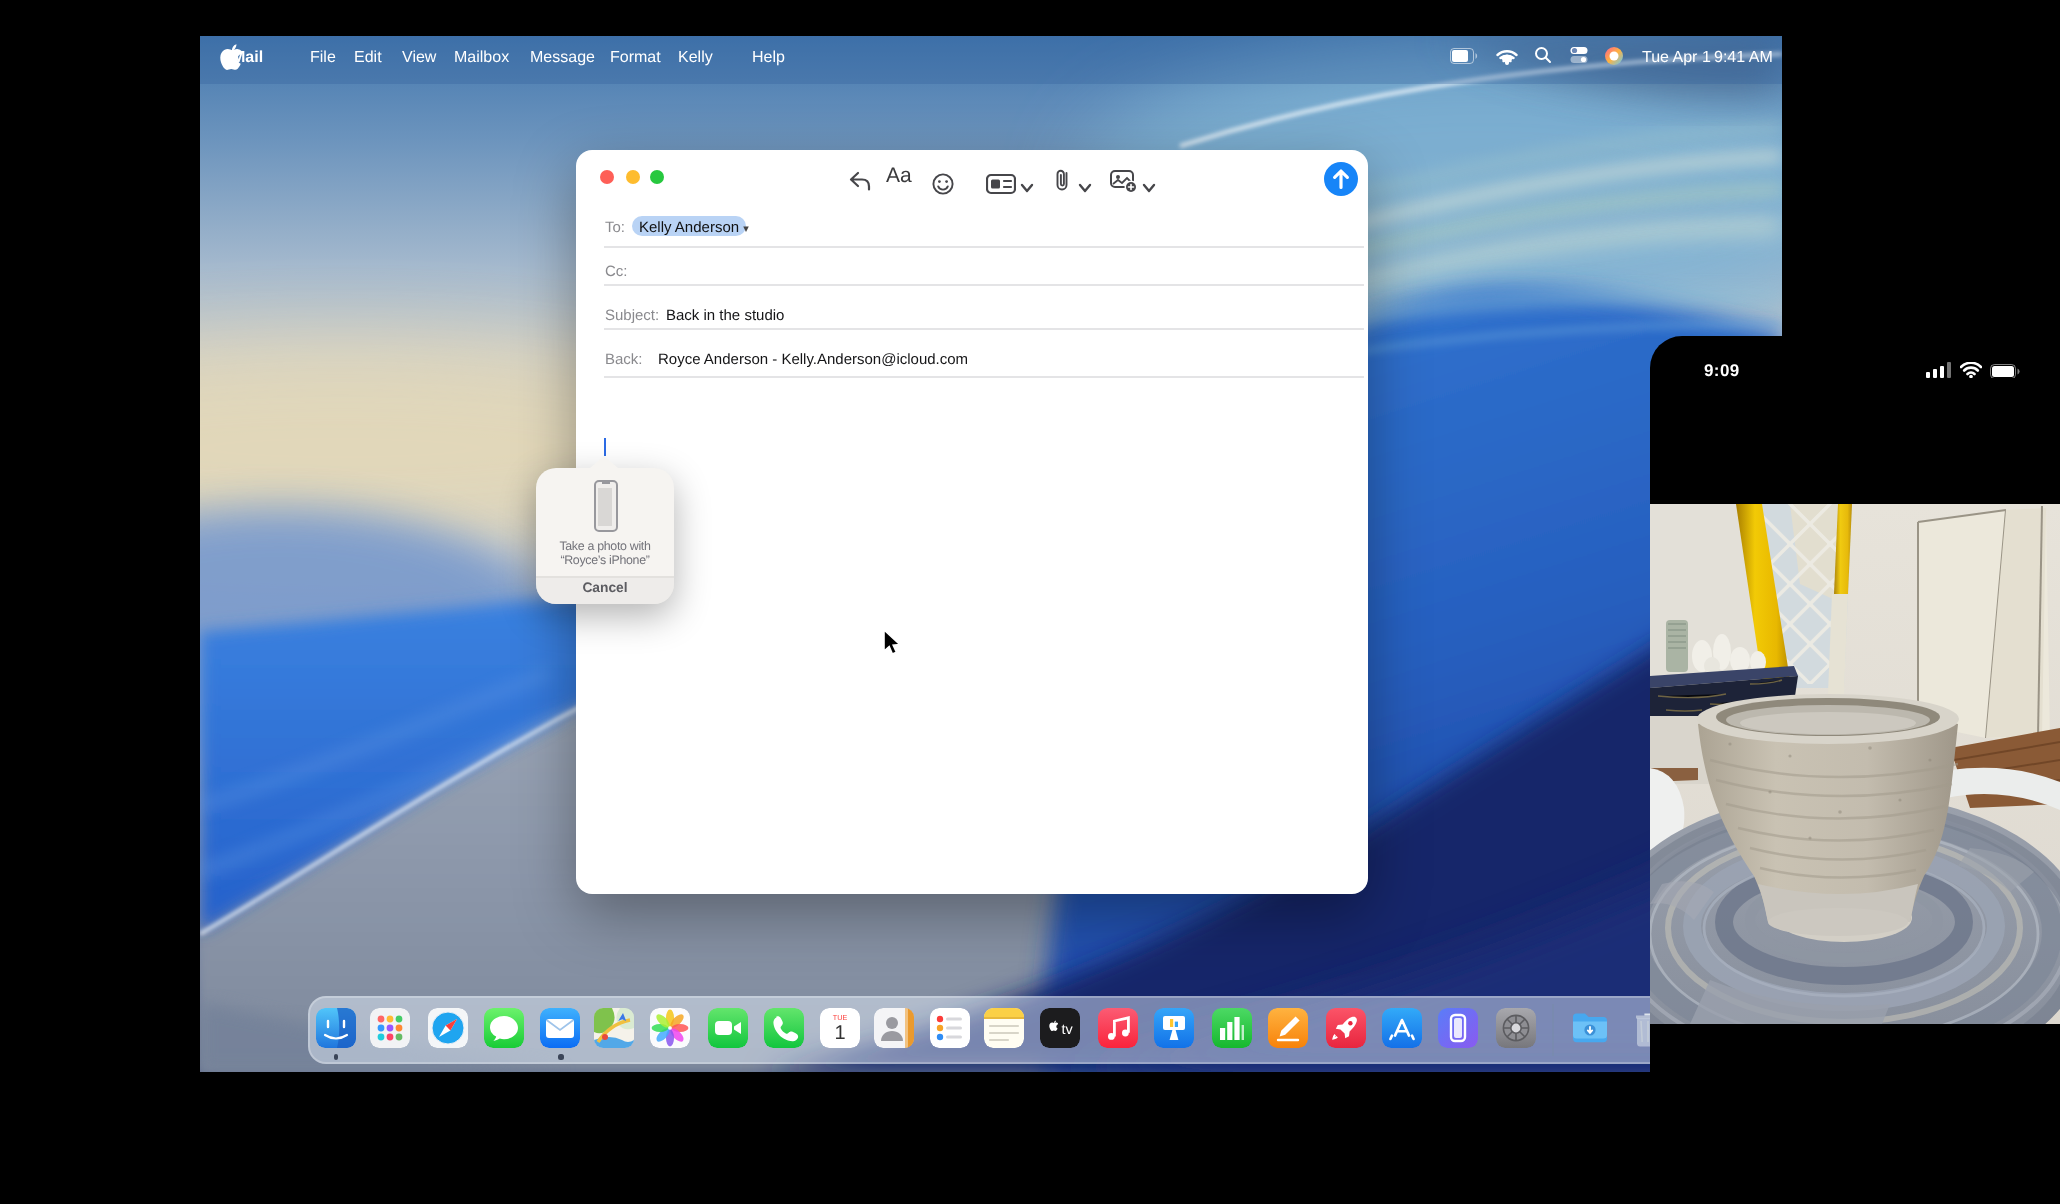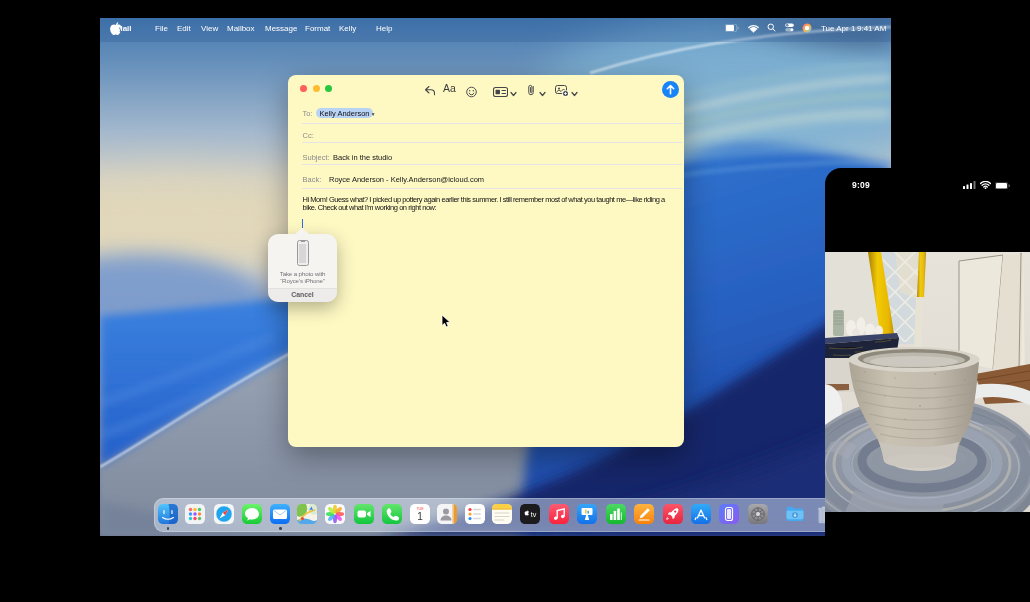--- a/index.html
+++ b/index.html
@@ -3,21 +3,21 @@
 <style>
 *{margin:0;padding:0;box-sizing:border-box}
 html,body{width:1030px;height:602px;background:#000;overflow:hidden;font-family:"Liberation Sans",sans-serif}
 #stage{position:absolute;left:0;top:0;width:1030px;height:602px;background:#000}
 #desktop{position:absolute;left:100px;top:18px;width:791px;height:518px;overflow:hidden;background:#3d74b0}
 #wall{position:absolute;left:0;top:0;width:791px;height:518px}
 
 #menubar{position:absolute;left:0;top:0;width:791px;height:24px;color:#fff;font-size:8px}
 #menubar .mi{position:absolute;top:4px;height:13px;line-height:13px;white-space:nowrap}
 
-#mailwin{position:absolute;left:188px;top:57px;width:396px;height:372px;background:#fef9c3;border-radius:8px;box-shadow:0 10px 30px rgba(0,0,0,.35)}
+#mailwin{position:absolute;left:188px;top:57px;width:396px;height:372px;background:#ffffff;border-radius:8px;box-shadow:0 10px 30px rgba(0,0,0,.35)}
 .tl{position:absolute;top:10px;width:7px;height:7px;border-radius:50%}
 #mailwin .lbl{position:absolute;color:#8a8a8e;font-size:7.5px}
 #mailwin .val{position:absolute;color:#151517;font-size:7.5px}
 #mailwin .div{position:absolute;left:14px;right:2px;height:1px;background:#e4e4e6}
 .ticon{position:absolute;top:81px;height:16px;color:#46464a;font-size:11px;display:flex;align-items:center}
 
 #popup{position:absolute;left:168px;top:216px;width:69px;height:68px;background:#f6f4f1;border-radius:10px;box-shadow:0 6px 18px rgba(0,0,0,.3)}
 #popup .arrow{position:absolute;left:27px;top:-6.4px;width:0;height:0;border-left:7px solid transparent;border-right:7px solid transparent;border-bottom:6.5px solid #f6f4f1}
 
 
@@ -196,21 +196,20 @@
    <span class="val" style="left:31.5px;top:34px;color:#111">Kelly Anderson <span style="font-size:5.5px;color:#444">▾</span></span>
    <div class="div" style="top:47.5px"></div>
    <span class="lbl" style="left:14.5px;top:56px">Cc:</span>
    <div class="div" style="top:67px"></div>
    <span class="lbl" style="left:14.5px;top:77.5px">Subject:</span>
    <span class="val" style="left:45px;top:77.5px">Back in the studio</span>
    <div class="div" style="top:89px"></div>
    <span class="lbl" style="left:14.5px;top:99.5px">Back:</span>
    <span class="val" style="left:41px;top:99.5px">Royce Anderson - Kelly.Anderson@icloud.com</span>
    <div class="div" style="top:113px"></div>
-   <div style="position:absolute;left:14.5px;top:120.5px;white-space:nowrap;font-size:7.5px;letter-spacing:-0.45px;line-height:8.3px;color:#131313">Hi Mom! Guess what? I picked up pottery again earlier this summer. I still remember most of what you taught me—like riding a<br>bike. Check out what I'm working on right now:</div>
    <div style="position:absolute;left:13.8px;top:144px;width:1.4px;height:9px;background:#2c6be5"></div>
   </div>
   <div id="popup">
    <div class="arrow"></div>
    <div style="position:absolute;left:28.5px;top:6px;width:12px;height:26px;border:1.2px solid #98989d;border-radius:2.5px;background:#f0eeec"></div>
    <div style="position:absolute;left:31px;top:9.5px;width:7px;height:19px;background:#d9d7d5"></div>
    <div style="position:absolute;left:32.5px;top:7px;width:4px;height:1.2px;background:#98989d"></div>
    <div style="position:absolute;left:0;top:36px;width:69px;text-align:center;font-size:6.2px;letter-spacing:-0.15px;line-height:7.2px;color:#73737a">Take a photo with<br>“Royce’s iPhone”</div>
    <div style="position:absolute;left:0;top:53.5px;width:69px;height:1px;background:#dddbd8"></div>
    <div style="position:absolute;left:0;top:53.5px;width:69px;height:14.5px;background:rgba(232,230,227,.55);border-radius:0 0 10px 10px"></div>

